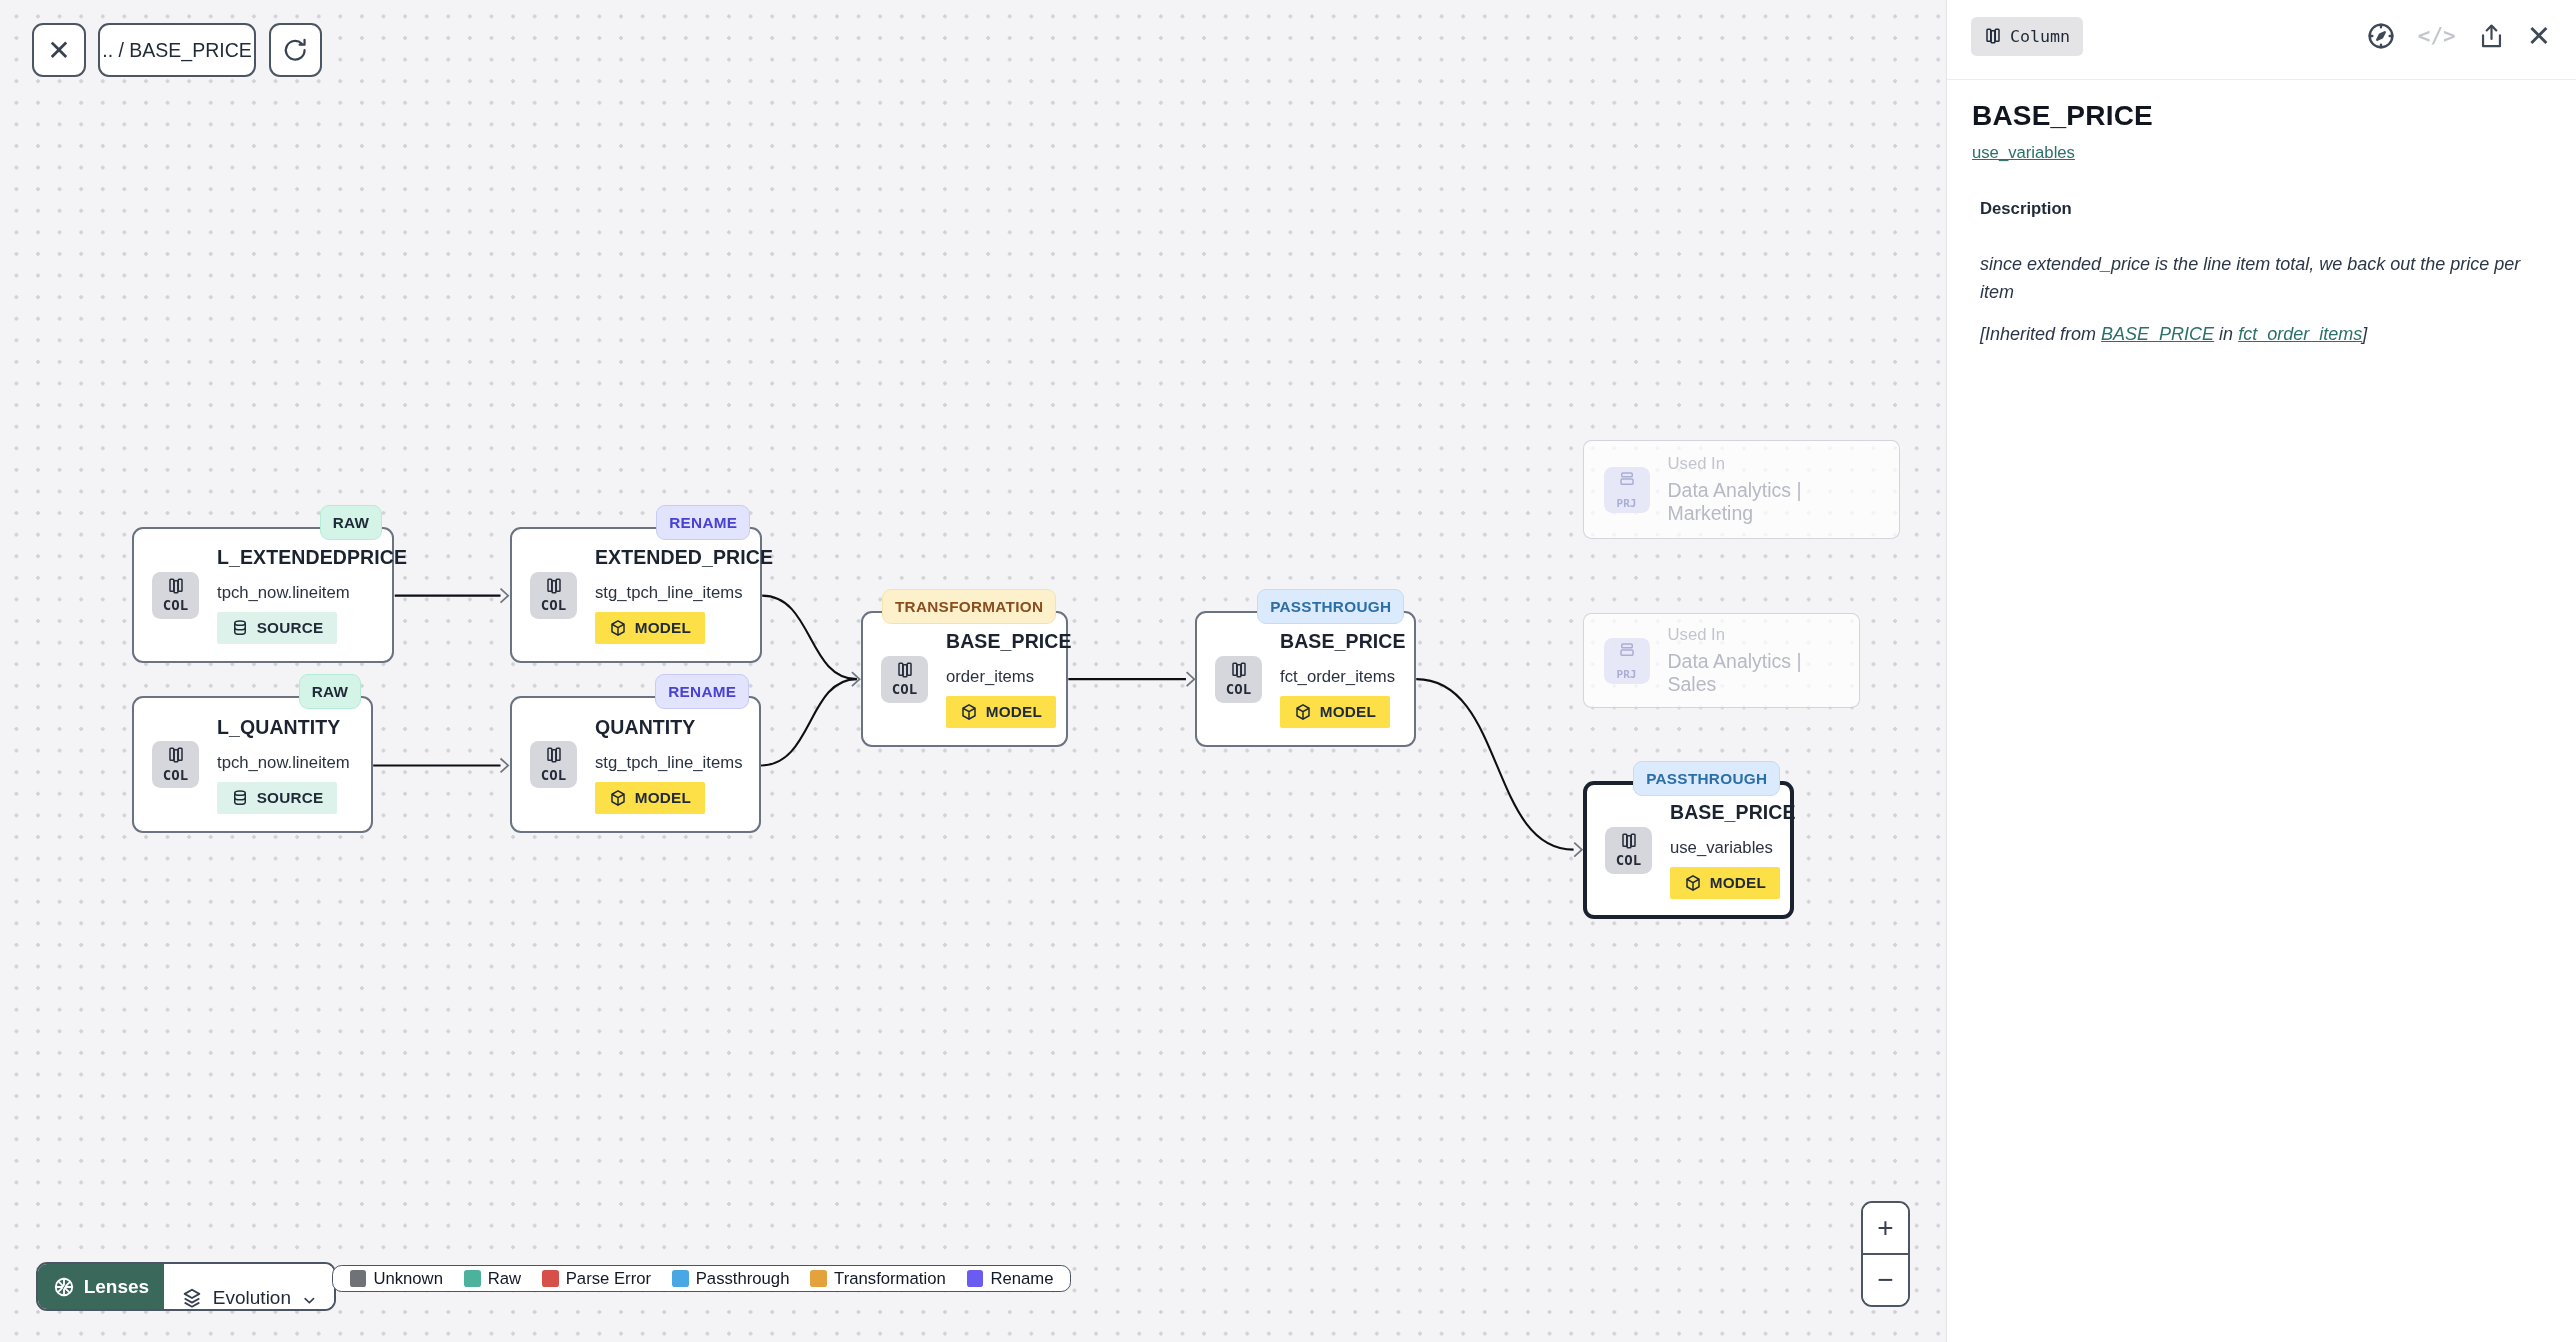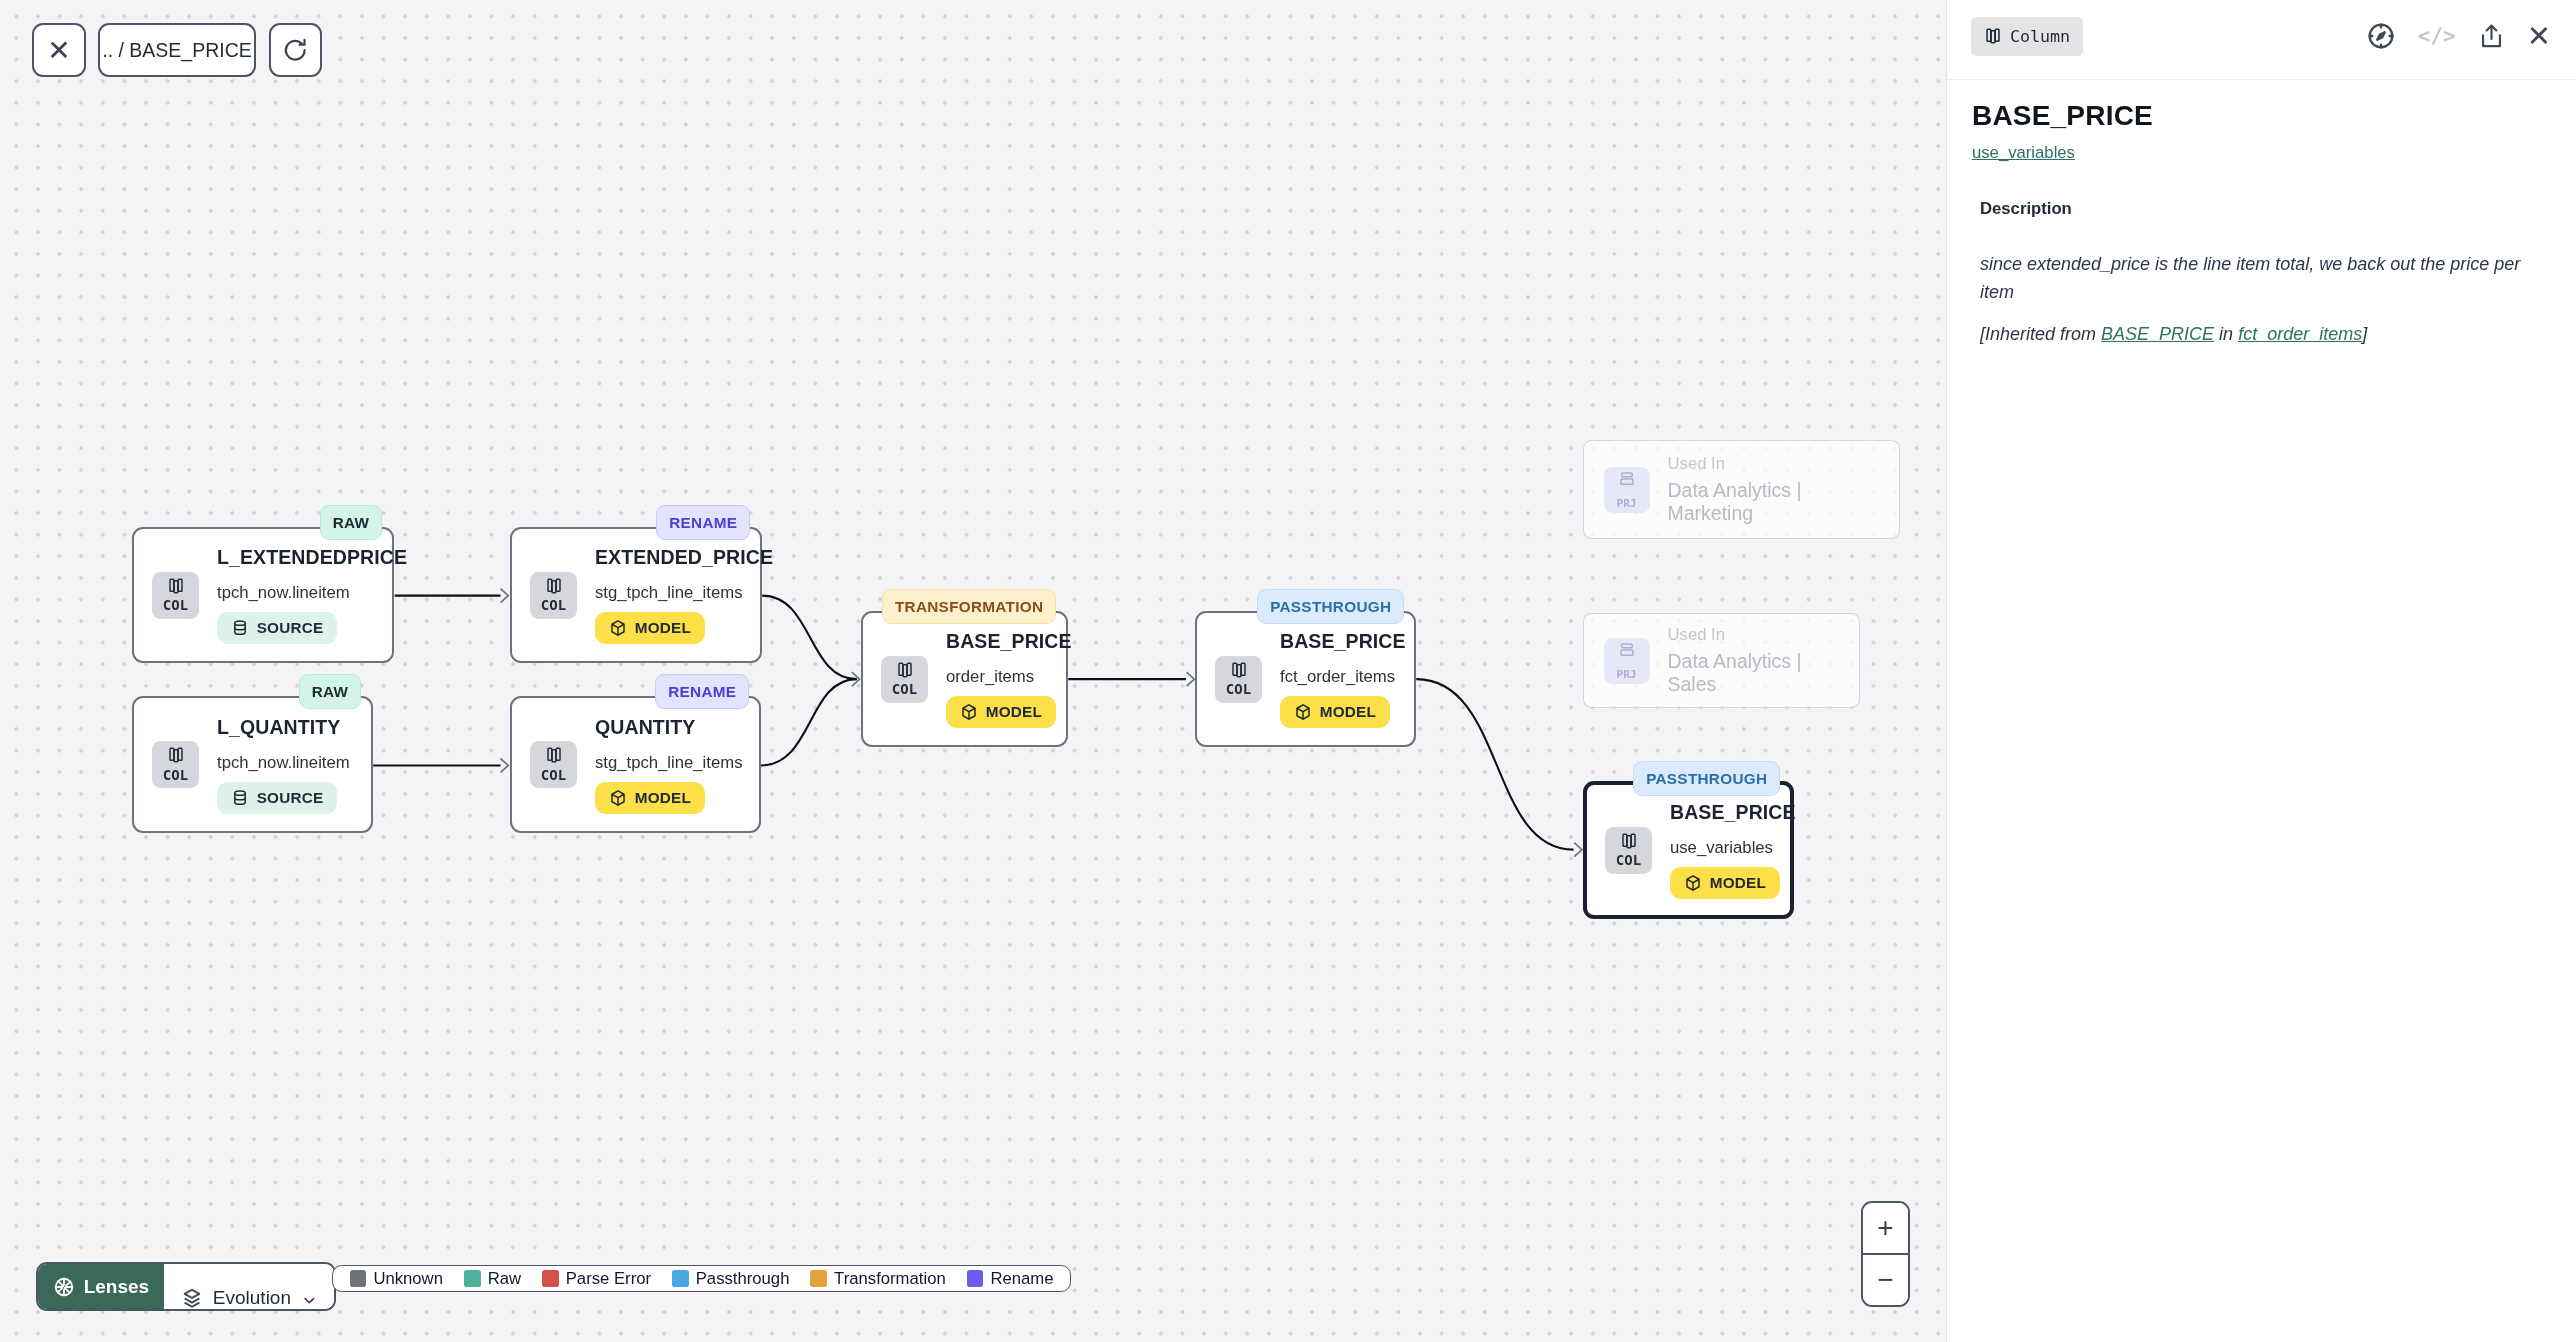--- a/index.html
+++ b/index.html
@@ -41,21 +41,21 @@
   .node.selected { border:4.2px solid #1a2230; }
   .ncol {
     width:47px; height:47px; flex:0 0 47px; background:#d6d7dc; border-radius:8.4px;
     display:flex; flex-direction:column; align-items:center; justify-content:center; gap:2.1px;
     color:#252b38; font-family:"DejaVu Sans Mono", monospace; font-size:14px; font-weight:600;
   }
   .nbody { display:flex; flex-direction:column; align-items:flex-start; }
   .ntitle { font-size:19.5px; font-weight:700; color:#1b2330; letter-spacing:0.1px; }
   .nsub   { font-size:16.7px; color:#2a3240; margin-top:14px; }
   .nchip {
-    margin-top:9px; height:32px; padding:0 14px; border-radius:11px;
+    margin-top:9px; height:32px; padding:0 14px; border-radius:2px;
     display:flex; align-items:center; gap:7.7px;
     font-size:15.3px; font-weight:700; color:#1f2937; letter-spacing:0.2px;
   }
   .nchip.source { background:#def2ec; }
   .nchip.model  { background:#fde047; }
   .nbadge {
     position:absolute; top:-24px; right:9.7px; height:35px;
     padding:0 12px; border-radius:9px; border:1.7px solid;
     display:flex; align-items:center;
     font-size:15.3px; font-weight:700; letter-spacing:0.3px;

